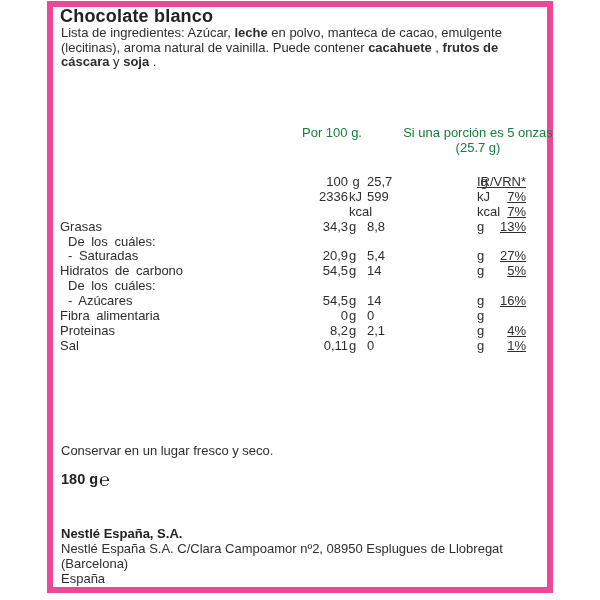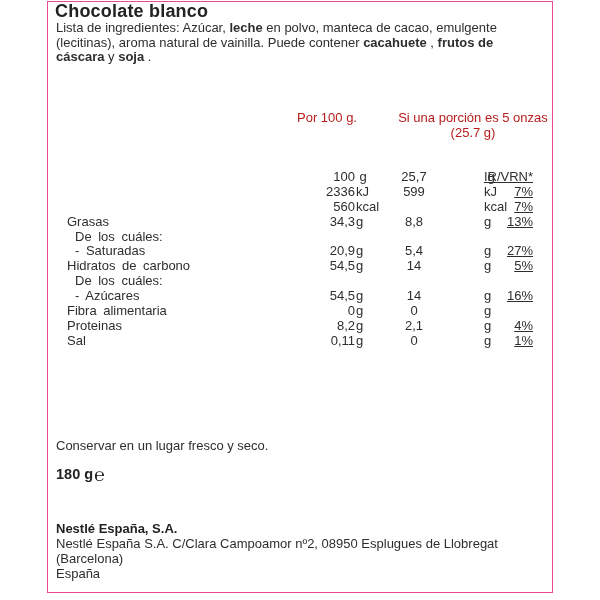--- a/index.html
+++ b/index.html
@@ -17,21 +17,21 @@
     height: 600px;
     background: #ffffff;
     overflow: hidden;
   }
   .label-box {
     position: absolute;
     left: 47px;
     top: 1px;
     width: 506px;
     height: 592px;
-    border: 1px solid #ec4899;
+    border: 6px solid #ec4899;
     box-sizing: border-box;
     background: #ffffff;
   }
   .content {
     position: relative;
     width: 100%;
     height: 100%;
     font-size: 13px;
   }
   .title {
@@ -51,62 +51,61 @@
     top: 19px;
     width: 480px;
     margin: 0;
     font-size: 13px;
     line-height: 14.6px;
     color: #2e2e2e;
   }
   .ingredients .b { font-weight: bold; }
   .col-header {
     position: absolute;
-    top: 109px;
+    top: 119px;
     font-size: 13px;
     line-height: 14.5px;
     text-align: center;
-    color: #b91c1c;
+    color: #15803d;
   }
   .col-header.c1 { left: 229px; width: 100px; }
   .col-header.c2 { left: 350px; width: 150px; }
   .nutri-table {
     position: absolute;
     left: 0;
     top: 168px;
     width: 502px;
   }
   .nrow {
     position: relative;
     height: 14.9px;
     font-size: 13px;
     line-height: 14.9px;
     color: #2e2e2e;
-    margin-left: 12px;
   }
   .nlabel {
     position: absolute;
     left: 7px;
     white-space: nowrap;
     word-spacing: 3px;
   }
   .nlabel.ind { left: 15px; }
   .v1n {
     position: absolute;
     left: 195px;
     width: 100px;
     text-align: right;
     white-space: pre;
   }
   .v1u { position: absolute; left: 296px; white-space: pre; }
   .v2n {
     position: absolute;
-    left: 304px;
+    left: 314px;
     width: 100px;
-    text-align: center;
+    text-align: left;
     white-space: pre;
   }
   .v2u { position: absolute; left: 424px; white-space: pre; }
   .pct {
     position: absolute;
     left: 383px;
     width: 90px;
     text-align: right;
     text-decoration: underline;
   }
@@ -174,21 +173,20 @@
           </div>
           <div class="nrow">
             <span class="v1n">2336</span>
             <span class="v1u">kJ</span>
             <span class="v2n">599</span>
             <span class="v2u">kJ</span>
             <span class="pct">7%</span>
           </div>
           <div class="nrow">
             <span class="nlabel"></span>
-            <span class="v1n">560</span>
             <span class="v1u">kcal</span>
             <span class="v2u">kcal</span>
             <span class="pct">7%</span>
           </div>
           <div class="nrow">
             <span class="nlabel">Grasas</span>
             <span class="v1n">34,3</span>
             <span class="v1u">g</span>
             <span class="v2n">8,8</span>
             <span class="v2u">g</span>

